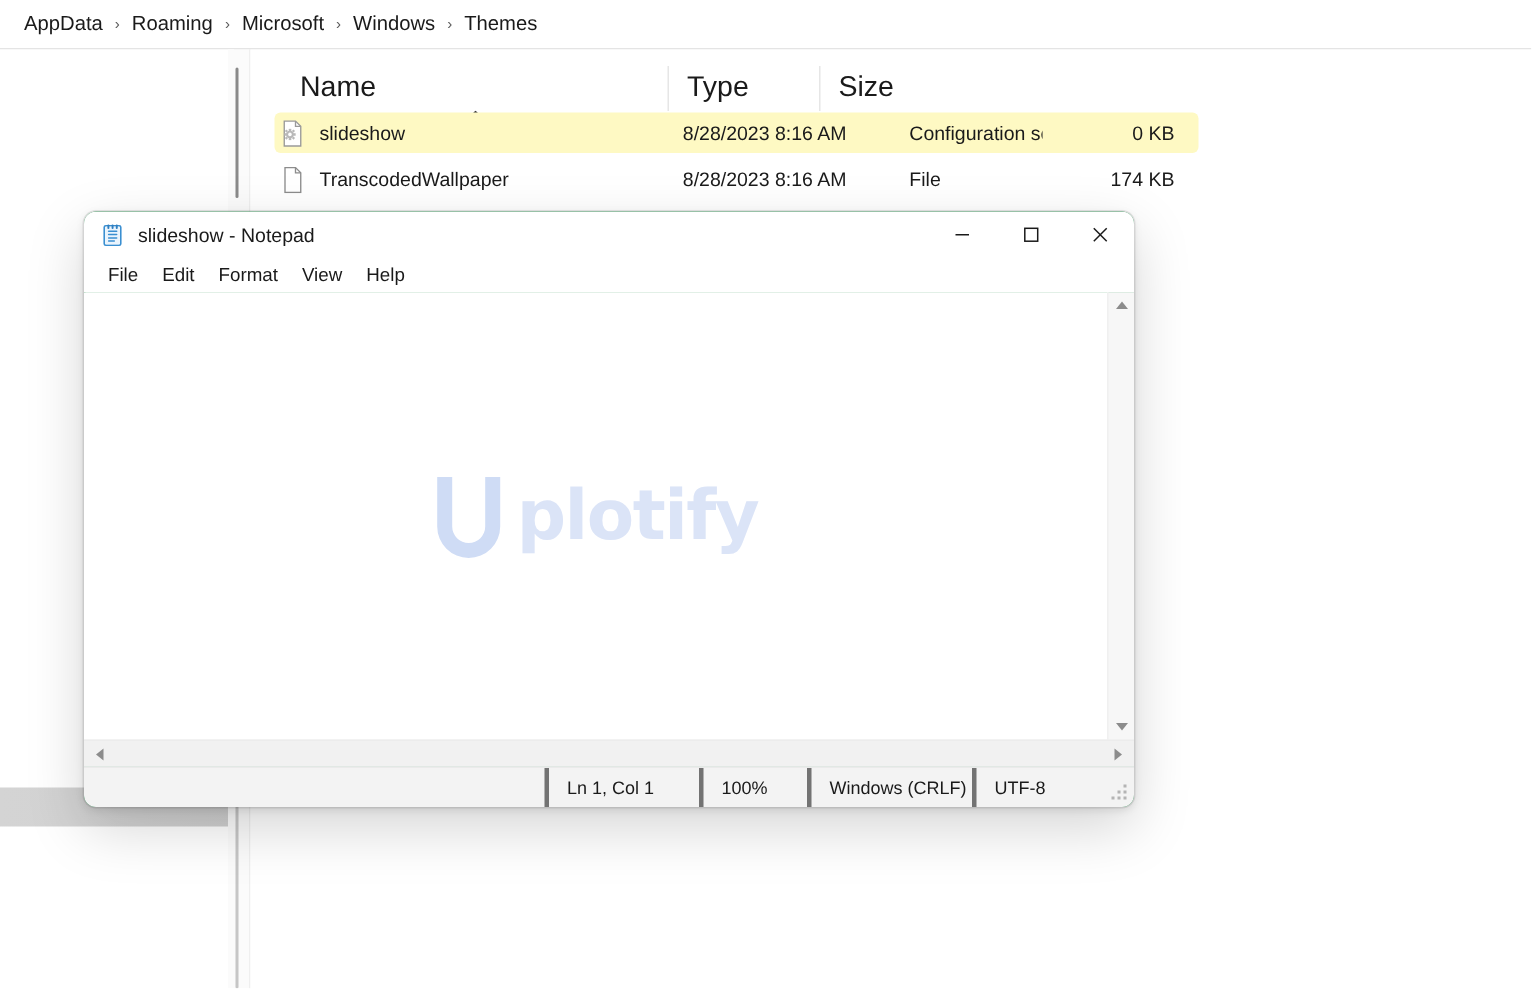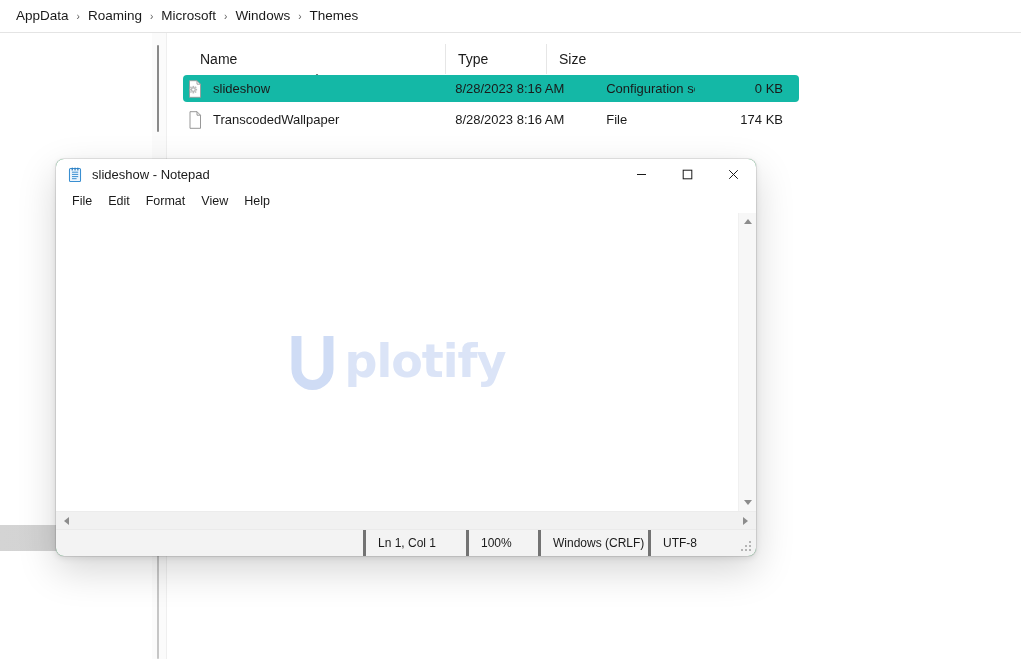--- a/index.html
+++ b/index.html
@@ -110,21 +110,21 @@
     left: 167px; top: 33px;
     width: 854px; height: 626px;
     background: #ffffff;
   }
   .col-headers {
     position: absolute;
     left: 16px; top: 11px;
     width: 620px; height: 30px;
     display: flex;
     align-items: flex-start;
-    font-size: 14px;
+    font-size: 19px;
     color: #1a1a1a;
   }
   .col-h {
     position: relative;
     box-sizing: border-box;
     padding-left: 12px;
     height: 30px;
     line-height: 30px;
     border-left: 1px solid #e6e6e6;
     white-space: nowrap;
@@ -148,21 +148,21 @@
   .row {
     position: absolute;
     left: 16px;
     width: 616px; height: 27px;
     display: flex;
     align-items: center;
     font-size: 13px;
     color: #1a1a1a;
     border-radius: 4px;
   }
-  .row.selected { background: #14b8a6; }
+  .row.selected { background: #fef9c3; }
   .row-name {
     width: 262px;
     display: flex;
     align-items: center;
     padding-left: 4px;
     box-sizing: border-box;
     white-space: nowrap;
     overflow: hidden;
   }
   .row-date { width: 152px; padding-left: 12px; box-sizing: border-box; white-space: nowrap;}
@@ -179,21 +179,20 @@
   .notepad {
     position: absolute;
     left: 56px; top: 141px;
     width: 700px; height: 397px;
     background: #15803d;
     border-radius: 8px;
     box-shadow: 0 0 0 1px rgba(0,0,0,0.09),
                 0 2px 6px rgba(0,0,0,0.10),
                 0 14px 38px rgba(0,0,0,0.17);
     overflow: hidden;
-    margin-top: 18px;
   }
   .np-titlebar {
     position: relative;
     height: 31px;
     background: #ffffff;
     display: flex;
     align-items: center;
   }
   .np-icon {
     margin-left: 11px;

